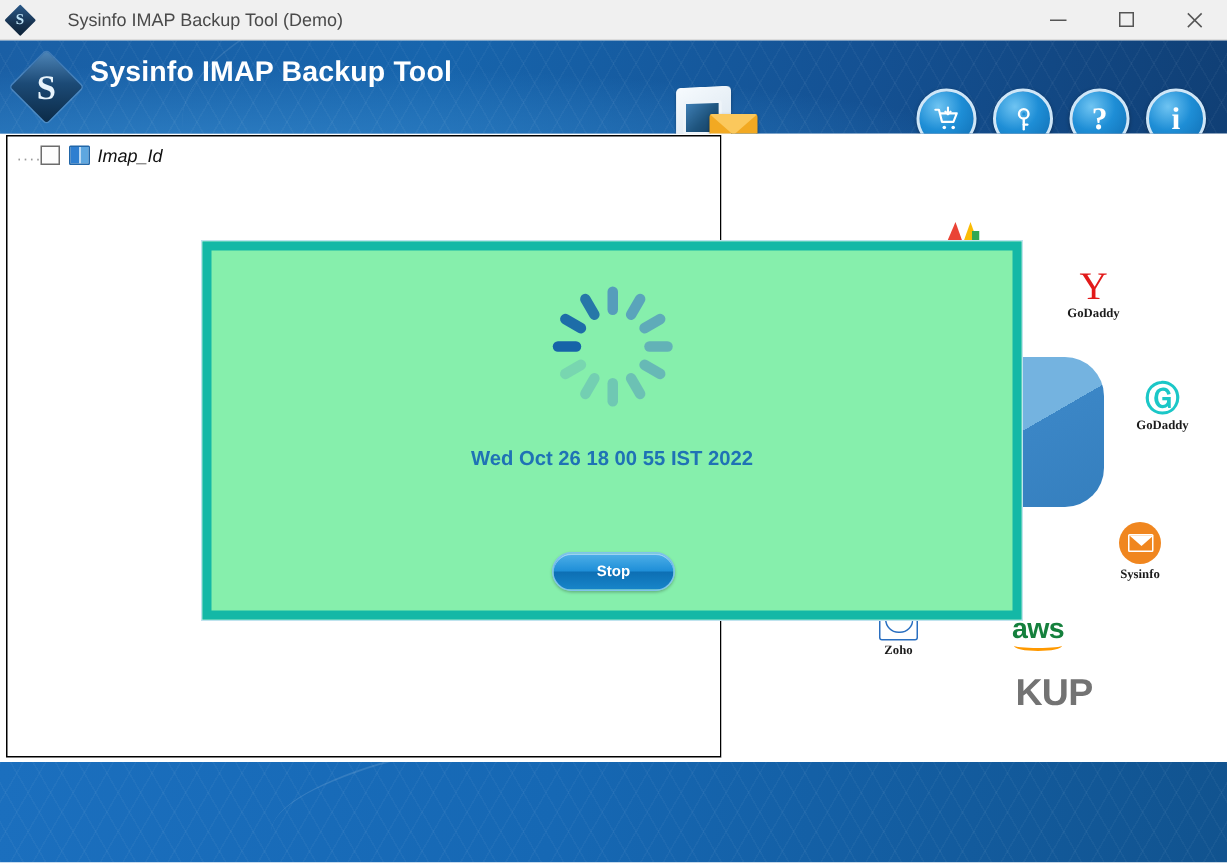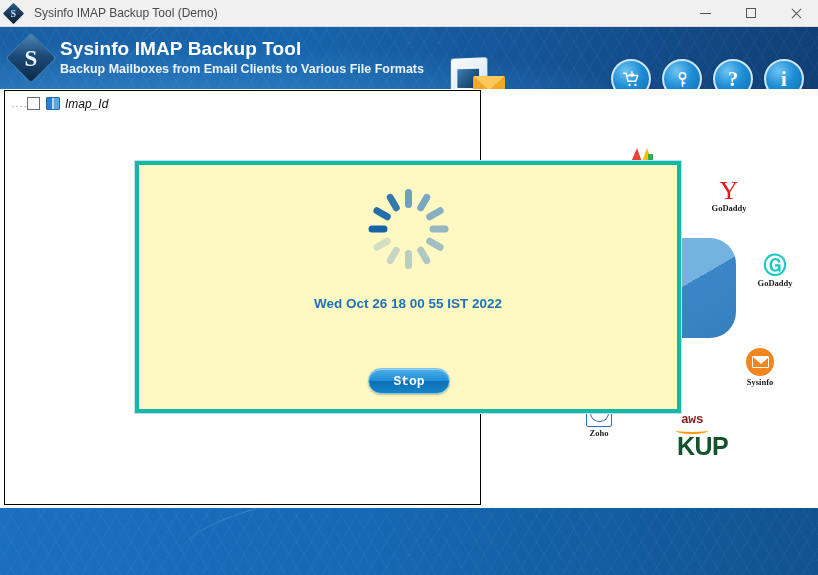--- a/index.html
+++ b/index.html
@@ -35,21 +35,21 @@
     border-radius: 1px;
   }
   .tb-diamond span {
     transform: rotate(-45deg);
     color: #bfe4f7; font-size: 10px; font-weight: bold;
     font-family: "Liberation Serif", serif;
     line-height: 1;
   }
   .tb-title {
     font-size: 12px; color: #4a4a4a;
-    margin-left: 8px; white-space: nowrap;
+    margin-left: 19px; white-space: nowrap;
   }
   .tb-controls {
     margin-left: auto; display: flex; height: 27px;
   }
   .tb-btn {
     width: 45px; height: 27px;
     display: flex; align-items: center; justify-content: center;
     color: #555;
   }
   .glyph-min { width: 11px; height: 1px; background: #555; }
@@ -235,22 +235,22 @@
     border: 1.5px solid #2a6fc0; border-radius: 2px;
     position: relative; background: #fff;
   }
   .zoho-env:after {
     content: ''; position: absolute; left: 3px; top: 3px;
     width: 17px; height: 9px;
     border: 1.5px solid #2a6fc0;
     border-top: none; border-radius: 0 0 9px 9px;
   }
   .aws-mark {
-    font-size: 13px; font-weight: bold; color: #7f1d1d;
-    line-height: 15px; letter-spacing: -.4px; font-family: Liberation Mono, monospace;
+    font-size: 19px; font-weight: bold; color: #15803d;
+    line-height: 15px; letter-spacing: -.4px;
   }
   .aws-swoosh {
     width: 32px; height: 7px; margin: 0 auto;
     border-bottom: 2.5px solid #ff9900;
     border-radius: 0 0 50% 50%;
   }
   .gmail-peek {
     position: absolute; left: 150px; top: 58px;
     width: 22px; height: 14px; overflow: hidden;
   }
@@ -269,31 +269,31 @@
     left: 17px; top: 6px; width: 5px; height: 8px;
     background: #34a853; border: 0;
   }
   .promo-shape {
     position: absolute; left: 199px; top: 148px;
     width: 56px; height: 100px;
     background: linear-gradient(150deg, #74b3e0 0%, #74b3e0 38%, #3b86c6 38%, #357fbe 100%);
     border-radius: 0 26px 26px 0;
   }
   .promo-word {
-    position: absolute; left: 196px; top: 342px;
-    font-size: 25px; font-weight: bold; color: #14532d;
+    position: absolute; left: 196px; top: 358px;
+    font-size: 25px; font-weight: bold; color: #737373;
     letter-spacing: -.5px;
   }
 
   
   .modal {
     position: absolute; left: 135px; top: 161px;
     width: 546px; height: 252px;
-    background: #fef9c3;
-    border: 4px solid #14b8a6;
+    background: #86efac;
+    border: 6px solid #14b8a6;
     box-shadow: 0 0 0 1px #bfe3ee;
   }
   .spinner {
     position: absolute; left: 50%; top: 22px;
     width: 84px; height: 84px; margin-left: -42px;
   }
   .spinner i {
     position: absolute; left: 39px; top: 2px;
     width: 7px; height: 19px; border-radius: 4px;
     background: #2f6fb0;
@@ -304,26 +304,25 @@
     position: absolute; left: 0; top: 131px; width: 100%;
     text-align: center;
     font-size: 13.5px; font-weight: bold; color: #1f72b5;
   }
   .stop-btn {
     position: absolute; left: 50%; top: 368px;
     margin-left: -41px;
     width: 82px; height: 26px; border-radius: 13px;
     background: linear-gradient(180deg, #4fb0e8 0%, #1f8fd8 48%, #0d6fb4 52%, #1785c9 100%);
     border: 1px solid #7fc3ea;
-    color: #ffffff; font-size: 13px; font-weight: bold;
+    color: #ffffff; font-size: 10px; font-weight: bold;
     display: flex; align-items: center; justify-content: center;
     cursor: pointer;
     box-shadow: 0 1px 2px rgba(0,0,0,.25), inset 0 1px 0 rgba(255,255,255,.45);
     z-index: 20;
-    font-family: Liberation Mono, monospace;
   }
 
   
   .footer {
     position: absolute; left: 0; top: 508px;
     width: 818px; height: 67px;
     background:
       repeating-linear-gradient(60deg, rgba(255,255,255,.035) 0 1px, transparent 1px 13px),
       repeating-linear-gradient(-60deg, rgba(255,255,255,.035) 0 1px, transparent 1px 13px),
       linear-gradient(95deg, #1b6fbe 0%, #1668b4 45%, #11538f 100%);
@@ -377,21 +376,20 @@
     <div class="hdr-swoosh"></div>
 
     <div class="hdr-logo">
       <div class="hdr-diamond">
           <span>S</span>
         </div>
     </div>
 
     <div class="hdr-text">
       <div class="hdr-title">Sysinfo IMAP Backup Tool</div>
-      <div class="hdr-sub">Backup Mailboxes from Email Clients to Various File Formats</div>
     </div>
 
     <div class="imap-icon">
       <div class="imap-card">
         <div class="imap-screen"></div>
 
       </div>
       <div class="imap-env"></div>
     </div>
 

